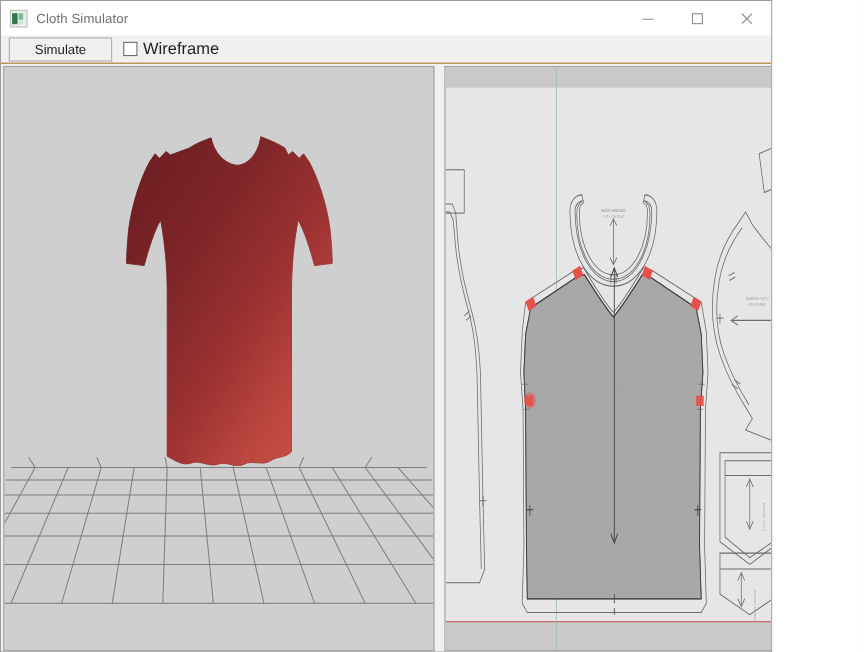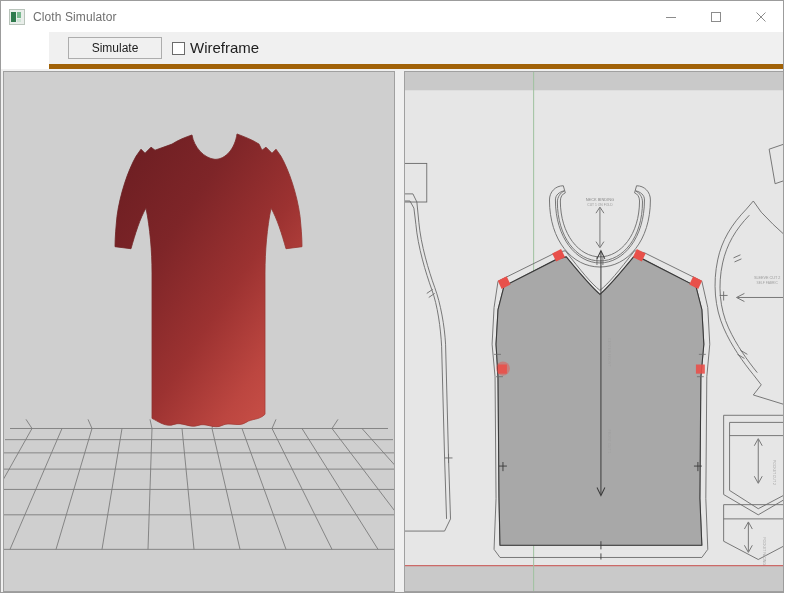--- a/index.html
+++ b/index.html
@@ -5,21 +5,21 @@
 <style>
   * { box-sizing: border-box; margin: 0; padding: 0; }
   html, body {
     width: 785px; height: 593px;
     overflow: hidden;
     font-family: "Liberation Sans", sans-serif;
     background: #ffffff;
   }
 
   .window {
-    width: 784px; height: 593px;
+    width: 702px; height: 593px;
     position: relative;
     display: flex; flex-direction: column;
     background: #ffffff;
     border: 1px solid #9c9c9c;
   }
 
   
   .titlebar {
     height: 31px;
     flex: 0 0 31px;
@@ -79,23 +79,22 @@
     line-height: 14px;
   }
 
   
   .toolbar {
     height: 26px;
     flex: 0 0 26px;
     background: #f0f0f0;
     display: flex;
     align-items: center;
-    border-bottom: 5px solid #a16207;
-    padding: 16px;
-    margin-left: 48px;
+    border-bottom: 1px solid #a16207;
+    padding: 4px;
   }
   .tool-btn {
     height: 22px;
     width: 94px;
     margin: 0 1px 0 0;
     background: #f0f0f0;
     border: 1px solid #adadad;
     font-family: "Liberation Sans", sans-serif;
     font-size: 12px;
     color: #1d1d1d;

